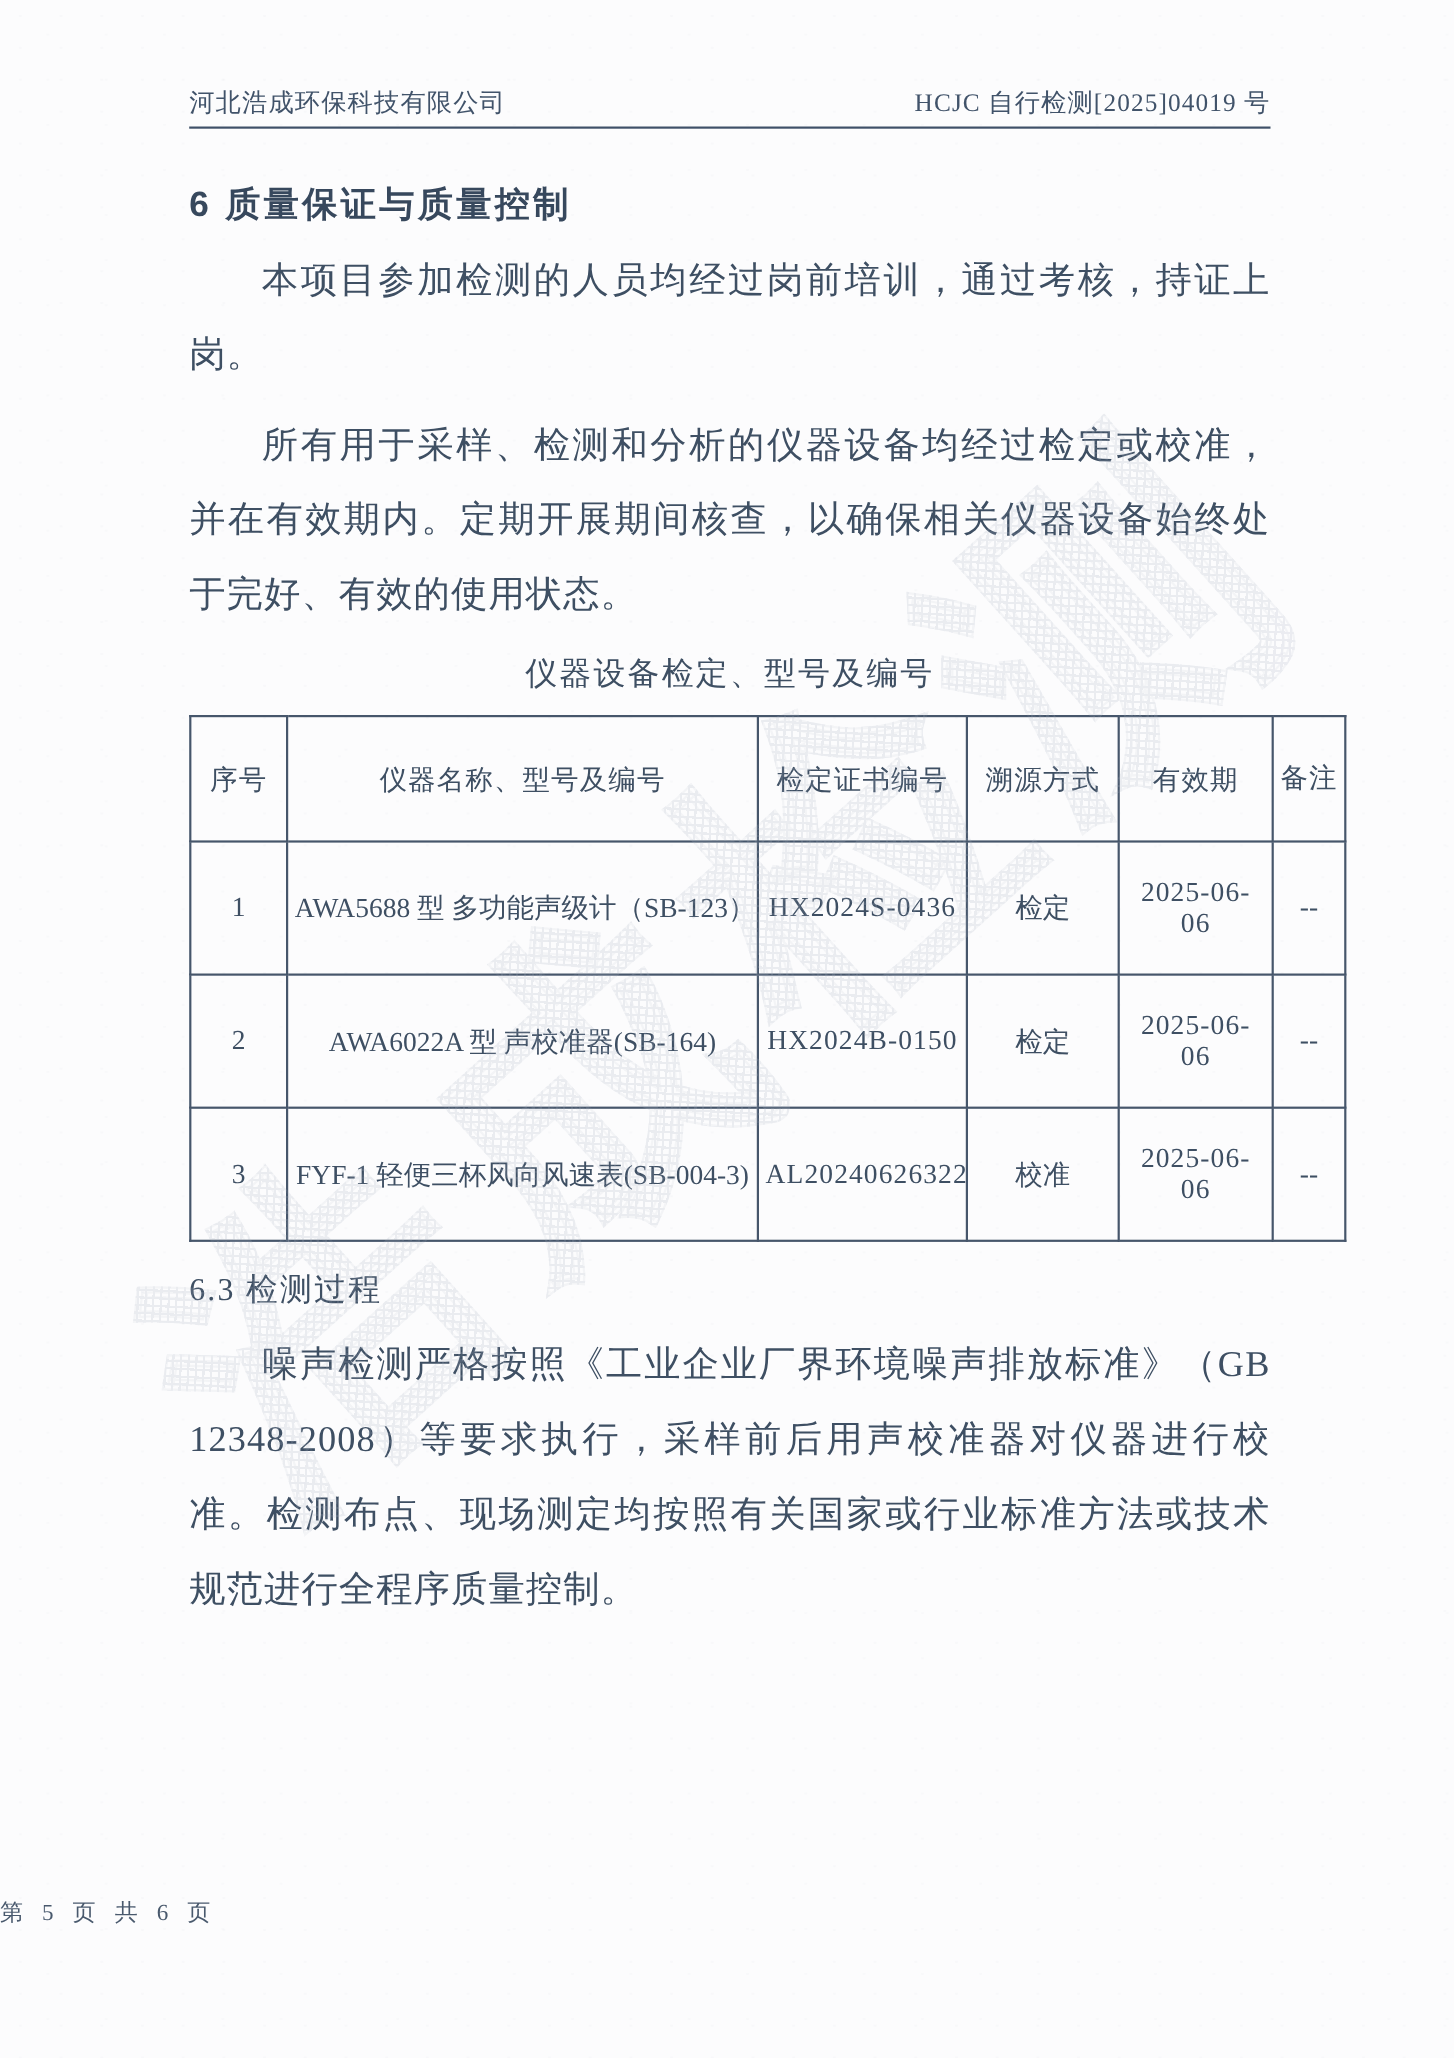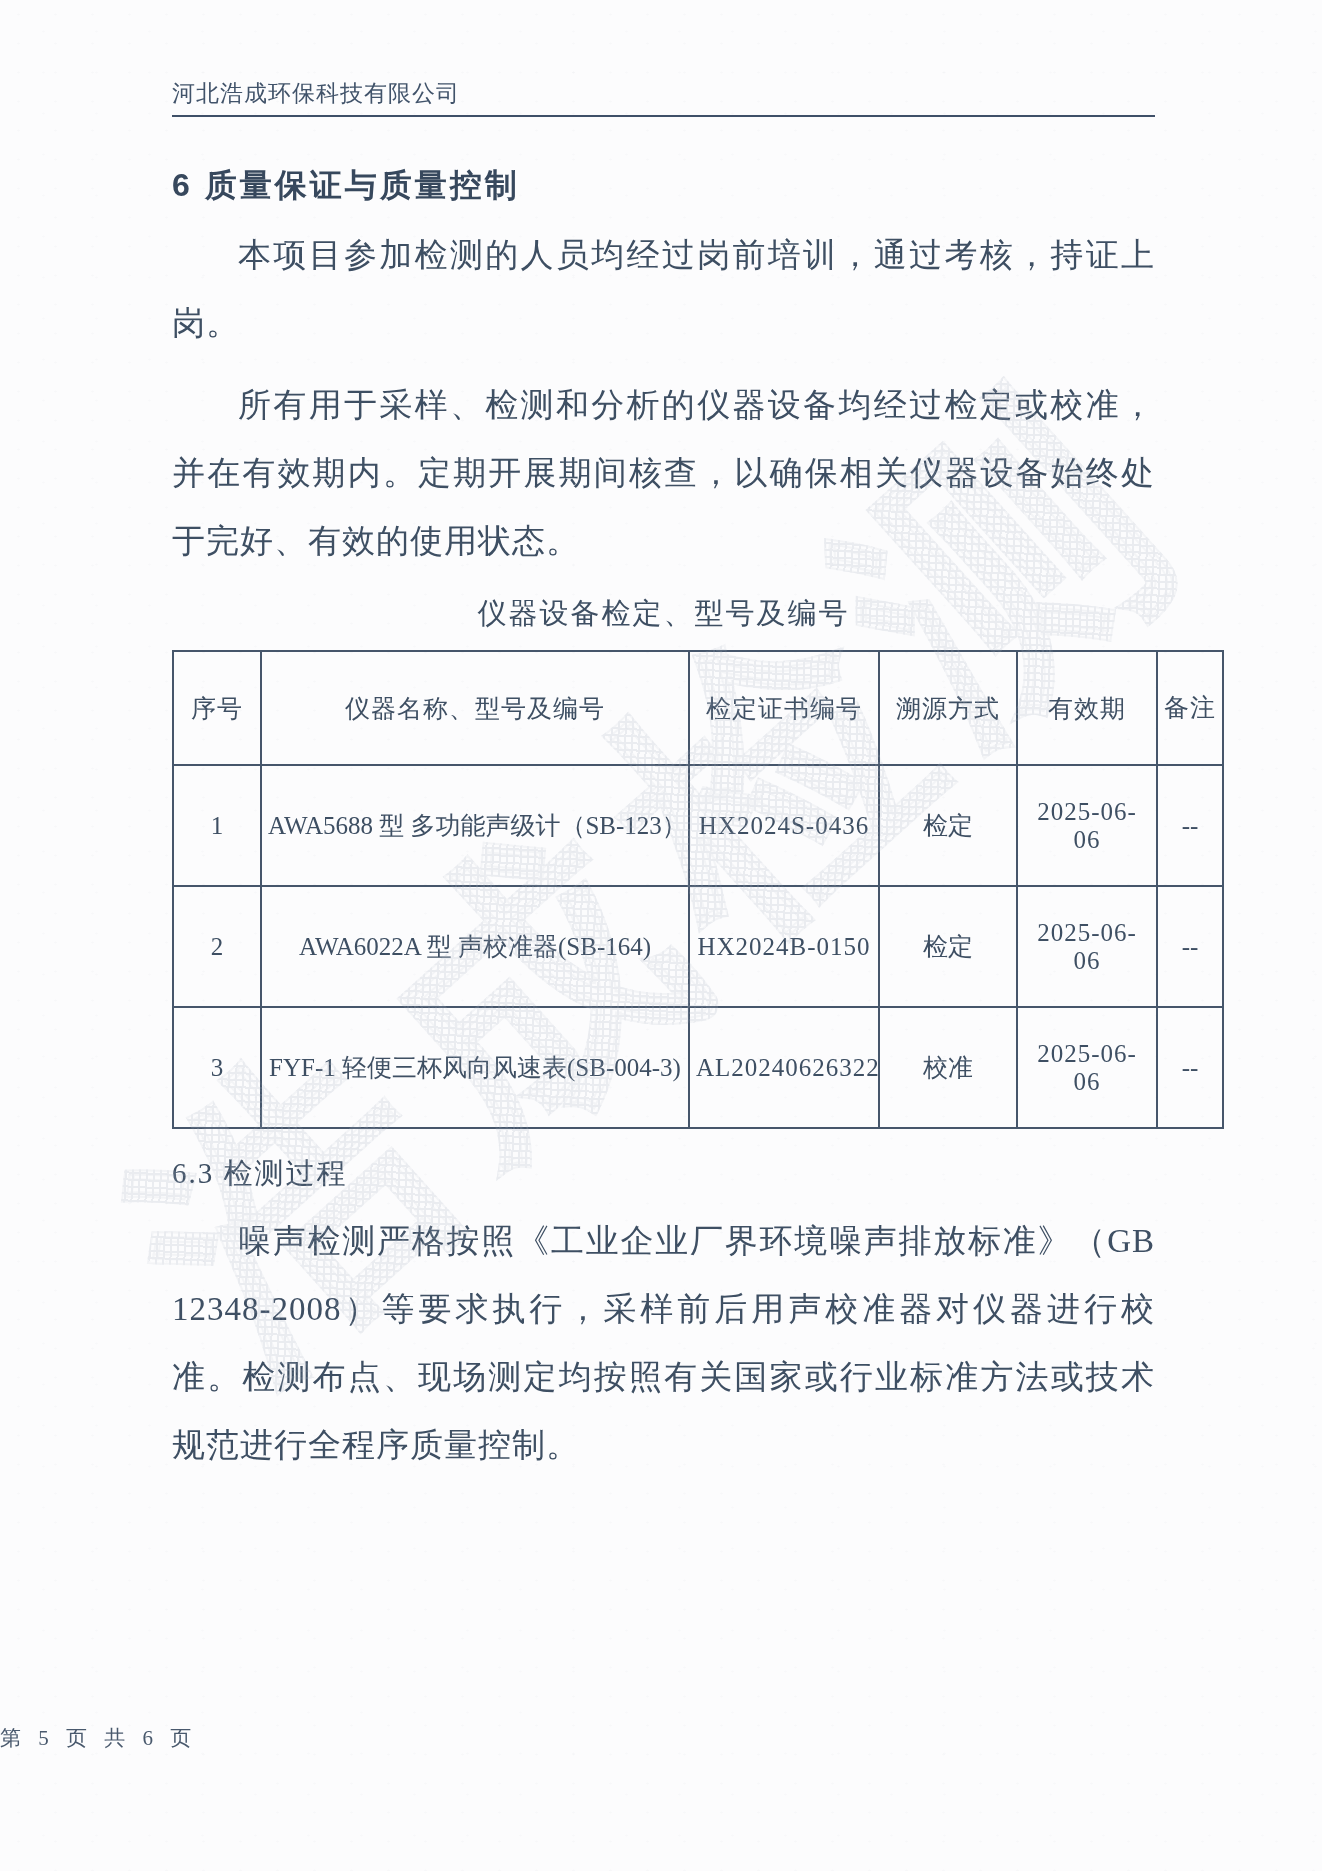--- a/index.html
+++ b/index.html
@@ -119,20 +119,21 @@
 </style>
 </head>
 <body>
 
 <div class="page">
 
   <div class="watermark">浩成检测</div>
 
   <div class="header">
     <span>河北浩成环保科技有限公司</span>
+    <span>HCJC 自行检测[2025]04019 号</span>
   </div>
   <div class="header-rule"></div>
 
   <div class="content">
 
     <div class="chapter-title">6 质量保证与质量控制</div>
 
     <p class="para">本项目参加检测的人员均经过岗前培训，通过考核，持证上岗。</p>
 
     <p class="para">所有用于采样、检测和分析的仪器设备均经过检定或校准，并在有效期内。定期开展期间核查，以确保相关仪器设备始终处于完好、有效的使用状态。</p>

